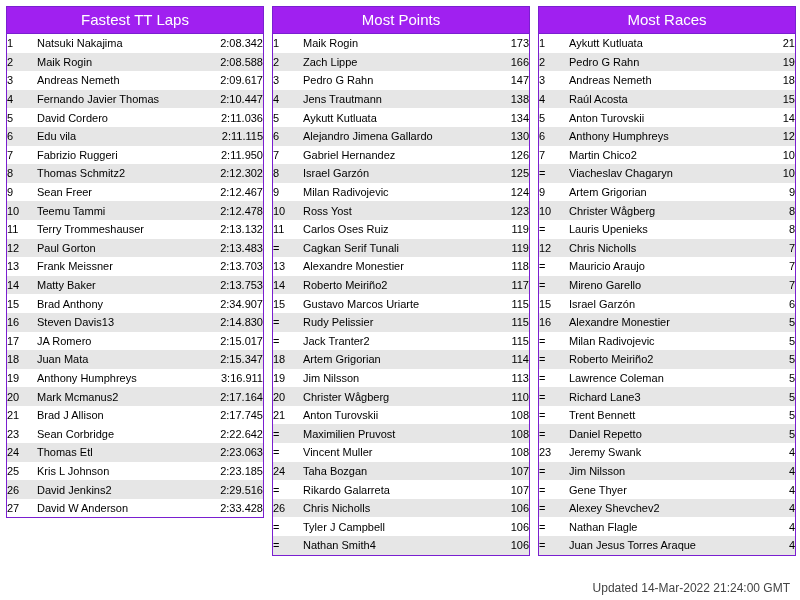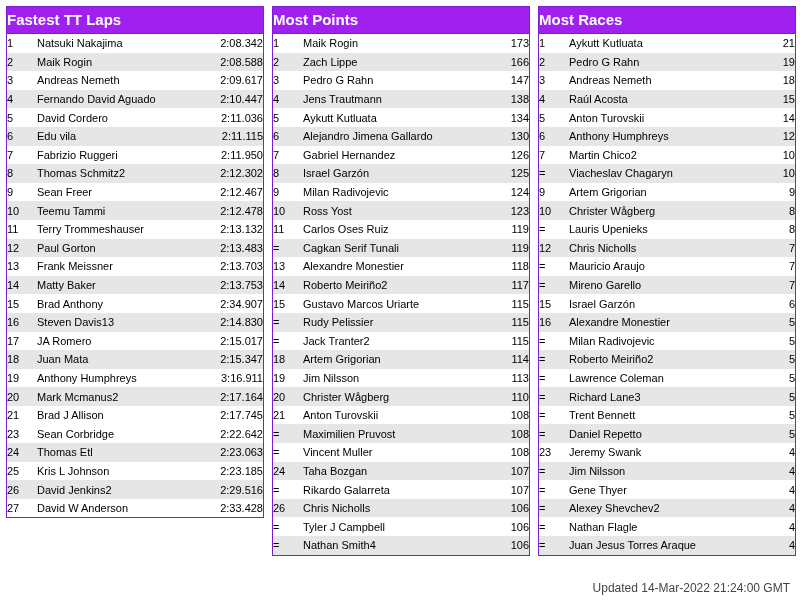--- a/index.html
+++ b/index.html
@@ -65,21 +65,22 @@
     flex: 0 0 auto;
     width: 258px;
     border: 1px solid #7a1fd0;
     box-sizing: border-box;
     background: #ffffff;
   }
   .col-title {
     background: #a020f0;
     color: #ffffff;
     font-size: 15px;
-    font-weight: bold;
+    font-weight: normal;
+    text-align: center;
     padding: 4px 0 5px 0;
     border-bottom: 1px solid #7a1fd0;
   }
   table.rank {
     width: 100%;
     border-collapse: collapse;
     font-size: 11px;
   }
   table.rank td {
     padding: 1px 0;
@@ -142,21 +143,21 @@
               <td class="name">Maik Rogin</td>
               <td class="val">2:08.588</td>
             </tr>
             <tr>
               <td class="pos">3</td>
               <td class="name">Andreas Nemeth</td>
               <td class="val">2:09.617</td>
             </tr>
             <tr class="alt">
               <td class="pos">4</td>
-              <td class="name">Fernando David Aguado</td>
+              <td class="name">Fernando Javier Thomas</td>
               <td class="val">2:10.447</td>
             </tr>
             <tr>
               <td class="pos">5</td>
               <td class="name">David Cordero</td>
               <td class="val">2:11.036</td>
             </tr>
             <tr class="alt">
               <td class="pos">6</td>
               <td class="name">Edu vila</td>

